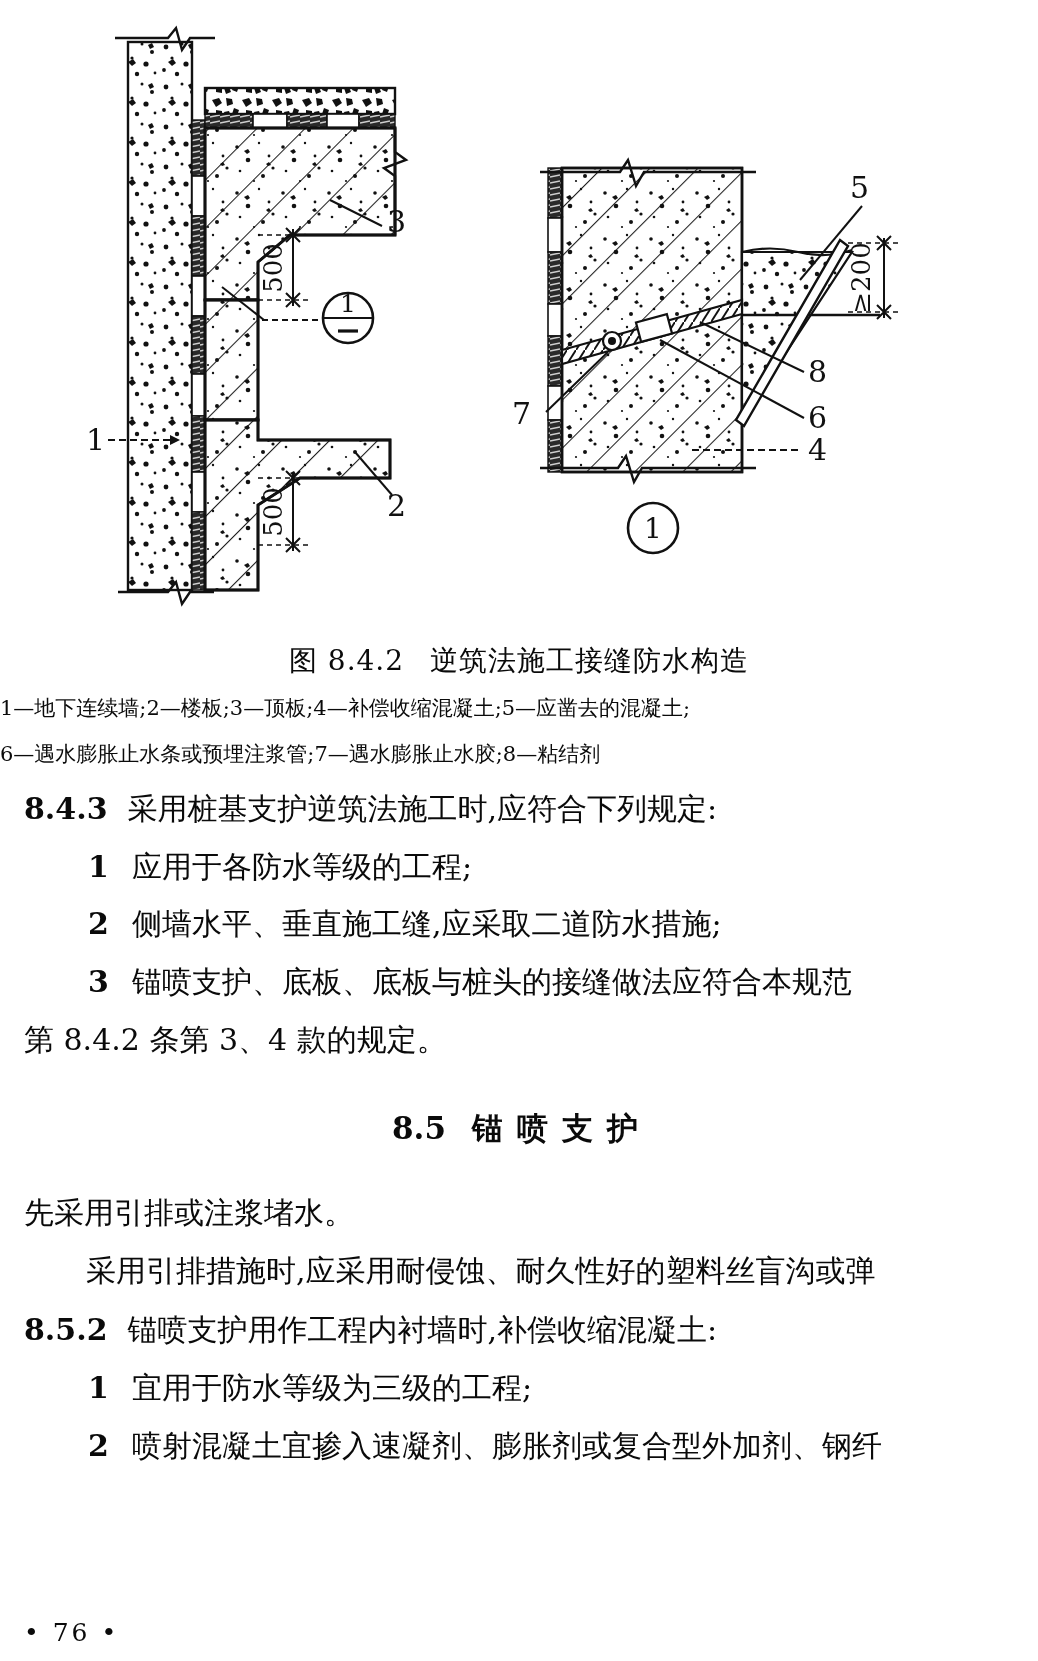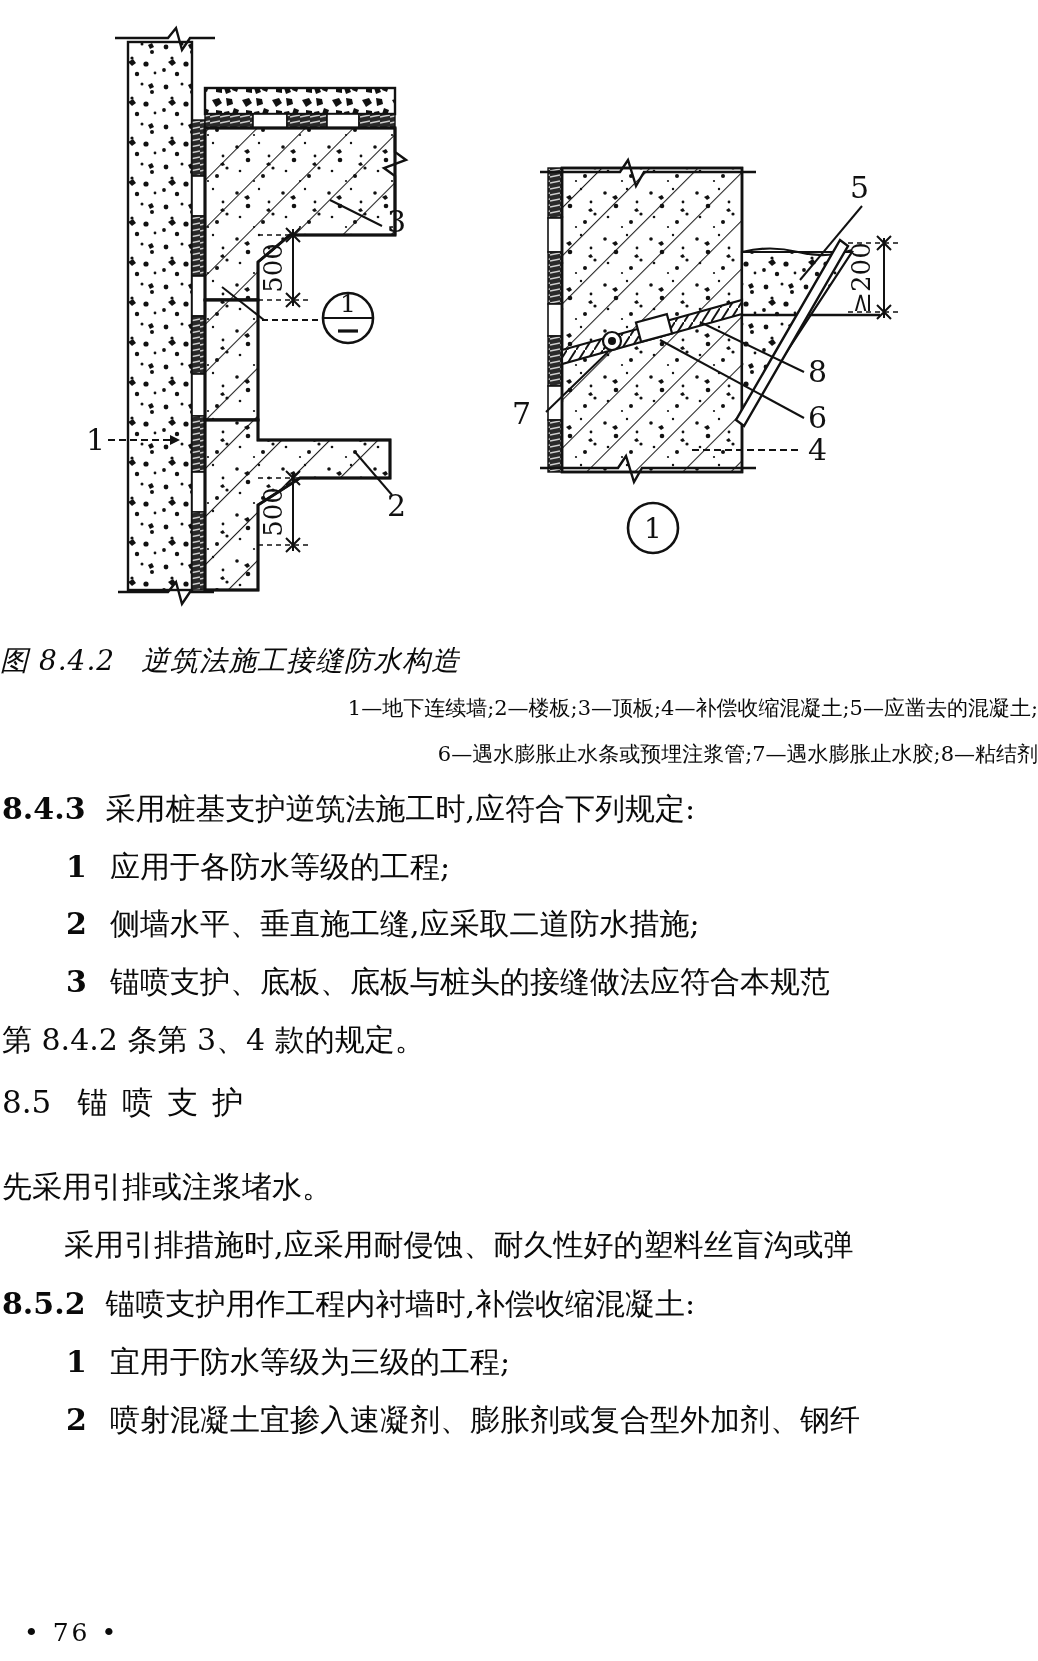--- a/index.html
+++ b/index.html
@@ -28,30 +28,30 @@
 
   
   #text-body {
     position: absolute;
     left: 0;
     top: 620px;
     width: 1038px;
   }
 
   .fig-caption {
+    text-align: center;
     font-size: 28px;
     letter-spacing: 1px;
     margin: 22px 0 0 0;
     font-family: "DejaVu Serif", "Liberation Serif", serif;
-    font-style: italic;
   }
   .fig-caption .gap { display: inline-block; width: 26px; }
 
   .fig-legend {
-    text-align: right;
+    text-align: left;
     font-size: 21px;
     line-height: 1.72;
     margin: 10px 0 0 0;
     letter-spacing: 0px;
   }
 
   .clause {
     font-size: 30px;
     line-height: 1.52;
     margin: 14px 0 0 0;
@@ -89,42 +89,42 @@
 
   .hang {
     font-size: 30px;
     line-height: 1.52;
     margin: 12px 0 0 0;
     text-align: justify;
     text-justify: inter-ideograph;
   }
 
   .section-heading {
-    text-align: left;
+    text-align: center;
     font-size: 31px;
-    font-weight: normal;
-    margin: 20px 0 40px 0;
+    font-weight: bold;
+    margin: 46px 0 40px 0;
   }
   .section-heading .snum {
     letter-spacing: 0px;
     margin-right: 26px;
   }
   .section-heading .stitle {
     letter-spacing: 14px;
   }
 
   #page-footer {
     position: absolute;
     left: 24px;
     bottom: 14px;
     font-size: 25px;
     letter-spacing: 3px;
   }
 
-  .pad-left { padding-left: 2px; padding-right: 18px; }
+  .pad-left { padding-left: 24px; padding-right: 18px; }
 </style>
 </head>
 <body>
 
 <div id="figure-area">
   <svg id="figure-svg" width="1038" height="620" viewBox="0 0 1038 620" xmlns="http://www.w3.org/2000/svg">
     <defs>
 
       <pattern id="pconc" width="46" height="46" patternUnits="userSpaceOnUse">
         <rect width="46" height="46" fill="#ffffff"></rect>

